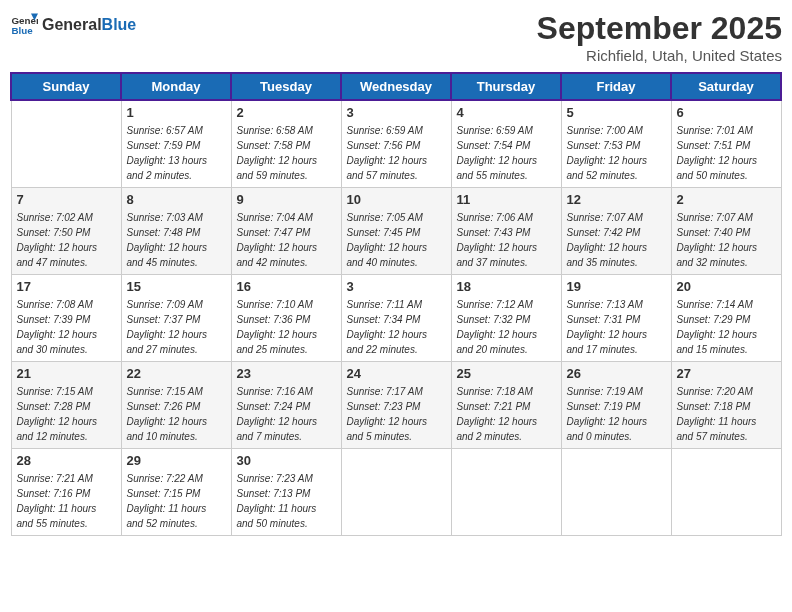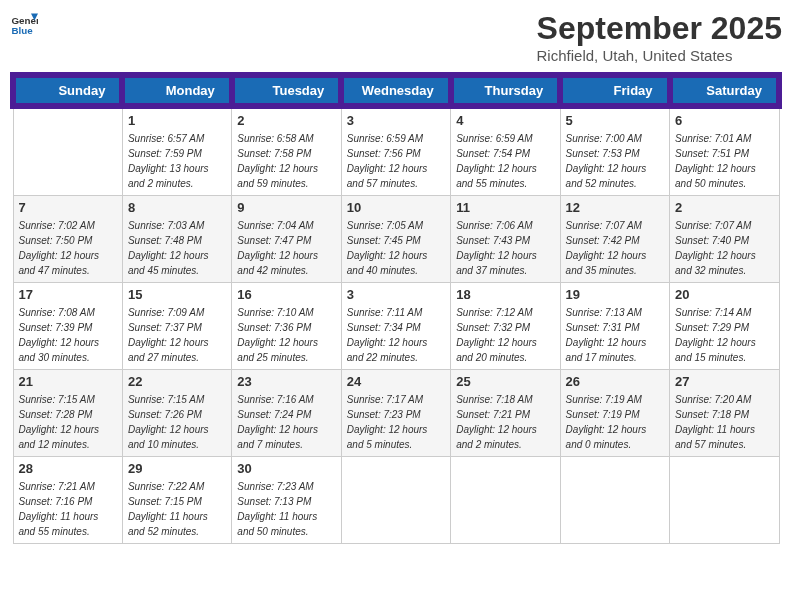--- a/index.html
+++ b/index.html
@@ -20,43 +20,43 @@
       display: flex;
       align-items: center;
       font-size: 18px;
       font-weight: bold;
     }
     .logo-icon {
       width: 28px;
       height: 28px;
       margin-right: 4px;
     }
-    .title-block { }
+    .title-block { text-align: right; }
     .month-title {
       font-size: 32px;
       font-weight: bold;
       color: #333;
     }
     .location {
       font-size: 15px;
       color: #555;
     }
     table {
       width: 100%;
       border-collapse: collapse;
       table-layout: fixed;
     }
     th {
       background-color: #1a6bb5;
       color: #fff;
-      text-align: right;
+      text-align: center;
       padding: 5px 14px;
       font-size: 13px;
       font-weight: bold;
-      border: 6px solid #4c1d95;
+      border: 2px solid #4c1d95;
     }
     td {
       vertical-align: top;
       border: 1px solid #ccc;
       padding: 4px 5px;
       font-size: 10.5px;
       color: #333;
       height: 80px;
     }
     td.empty { background: #fff; }
@@ -79,20 +79,23 @@
 </head>
 <body>
 
 <div class="header">
   <div class="logo">
     <svg class="logo-icon" viewBox="0 0 40 40">
       <text x="2" y="20" font-size="14" fill="#333" font-weight="bold">General</text>
       <text x="2" y="34" font-size="14" fill="#1a6bb5" font-weight="bold">Blue</text>
       <polygon points="30,5 40,5 35,15" fill="#1a6bb5"></polygon>
     </svg>
+    <div>
+      <span style="color:#333;font-size:16px;font-weight:bold;">General</span><span style="color:#1a6bb5;font-size:16px;font-weight:bold;">Blue</span>
+    </div>
   </div>
   <div class="title-block">
     <div class="month-title">September 2025</div>
     <div class="location">Richfield, Utah, United States</div>
   </div>
 </div>
 
 <table>
   <thead>
     <tr>

